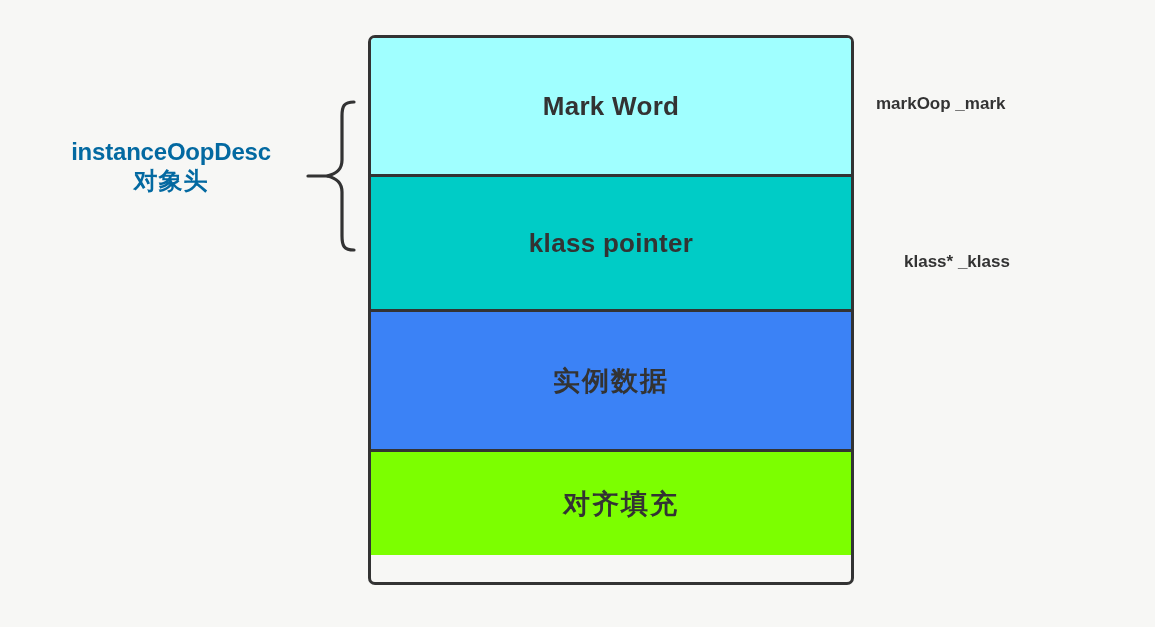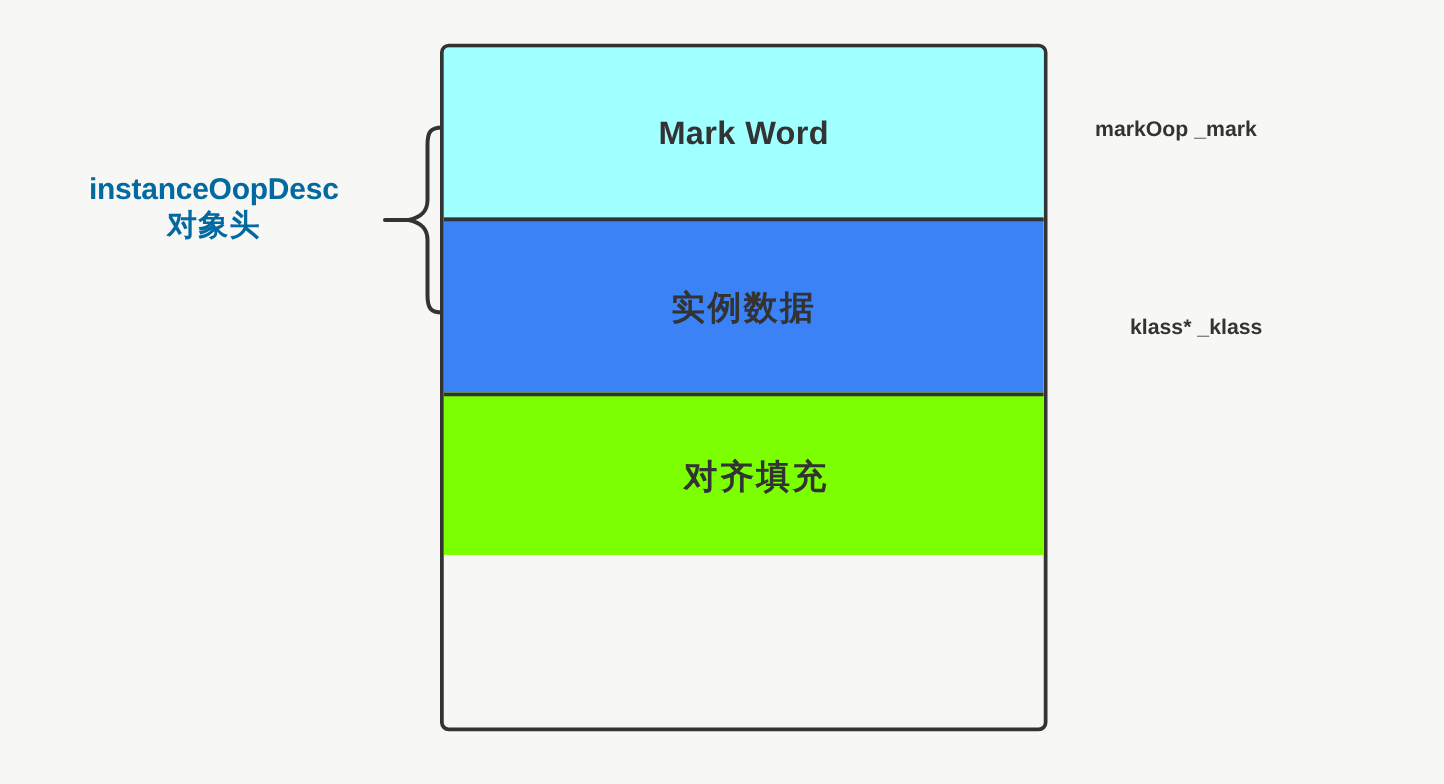--- a/index.html
+++ b/index.html
@@ -20,21 +20,21 @@
     position: absolute;
     left: 0; top: 0;
     width: 1155px;
     height: 627px;
   }
 
   
 
   .stack {
     position: absolute;
-    left: 352px;
+    left: 368px;
     top: 35px;
     width: 486px;
     height: 550px;
     border: 3px solid #333333;
     border-radius: 7px;
     overflow: hidden;
     background: #f7f7f5;
   }
 
   .band {
@@ -45,21 +45,21 @@
     position: relative;
   }
 
   .band + .band {
     border-top: 3px solid #333333;
   }
 
   .band-mark   { height: 136px; background: #a0ffff; }
   .band-klass  { height: 135px; background: #00ccc6; }
   .band-data   { height: 140px; background: #9999ff; }
-  .band-pad    { height: 130px; background: #7cff00; padding-left: 20px; }
+  .band-pad    { height: 106px; background: #7cff00; padding-left: 20px; }
 
   .band-label {
     font-size: 26px;
     font-weight: bold;
     color: #333333;
     letter-spacing: 0.3px;
     white-space: nowrap;
   }
 
   .band-label.cjk {
@@ -130,20 +130,23 @@
       <path d="M21 78 L2 78" stroke="#333333" stroke-width="3.2" stroke-linecap="round" fill="none"></path>
     </svg>
   </div>
 
   <div class="stack" style="border-color: rgb(51, 51, 51);">
 
     <div class="band band-mark" style="background: rgb(160, 255, 255);">
       <span class="band-label" style="color: rgb(51, 51, 51);">Mark Word</span>
     </div>
 
+    <div class="band band-klass" style="background: rgb(0, 204, 198); border-color: rgb(51, 51, 51);">
+      <span class="band-label" style="color: rgb(51, 51, 51);">klass pointer</span>
+    </div>
 
     <div class="band band-data" style="background: #3b82f6; border-color: rgb(51, 51, 51);">
       <span class="band-label cjk" style="color: rgb(51, 51, 51);">实例数据</span>
     </div>
 
     <div class="band band-pad" style="background: rgb(124, 255, 0); border-color: rgb(51, 51, 51);">
       <span class="band-label cjk" style="color: rgb(51, 51, 51);">对齐填充</span>
     </div>
 
   </div>

